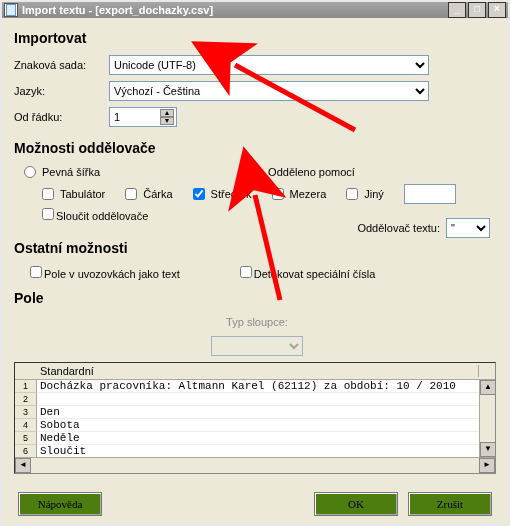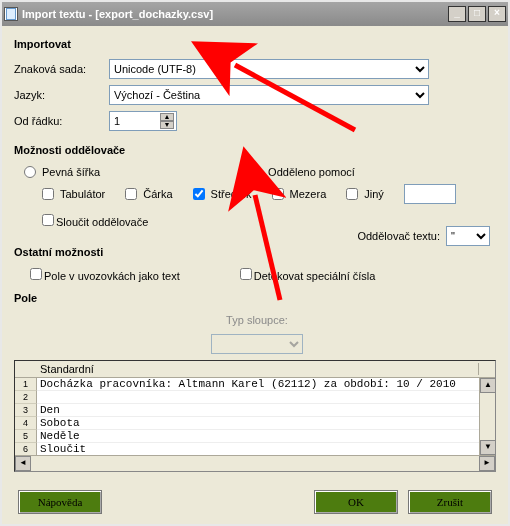--- a/index.html
+++ b/index.html
@@ -56,21 +56,21 @@
   }
   .content {
     padding: 8px 12px 10px 12px;
     flex: 1;
     position: relative;
     display: flex;
     flex-direction: column;
   }
   .section-title {
     font-weight: bold;
-    font-size: 11px;
+    font-size: 14px;
     margin: 4px 0 6px 0;
   }
   .row {
     display: flex;
     align-items: center;
     margin: 3px 0;
   }
   .lbl {
     width: 95px;
     color: #000;
@@ -109,21 +109,20 @@
     margin-top: 4px;
     margin-bottom: 6px;
     align-items: flex-end;
   }
   .sep-line {
     display: flex;
     align-items: center;
     flex-wrap: wrap;
     margin-left: 28px;
     gap: 20px;
-    margin-bottom: 6px;
   }
   .sep-line .item { display: flex; align-items: center; gap: 4px; white-space: nowrap; }
   .other-input { width: 52px; height: 20px; }
   .merge-row {
     display: flex;
     align-items: center;
     margin-left: 28px;
     margin-top: 4px;
     gap: 4px;
   }

